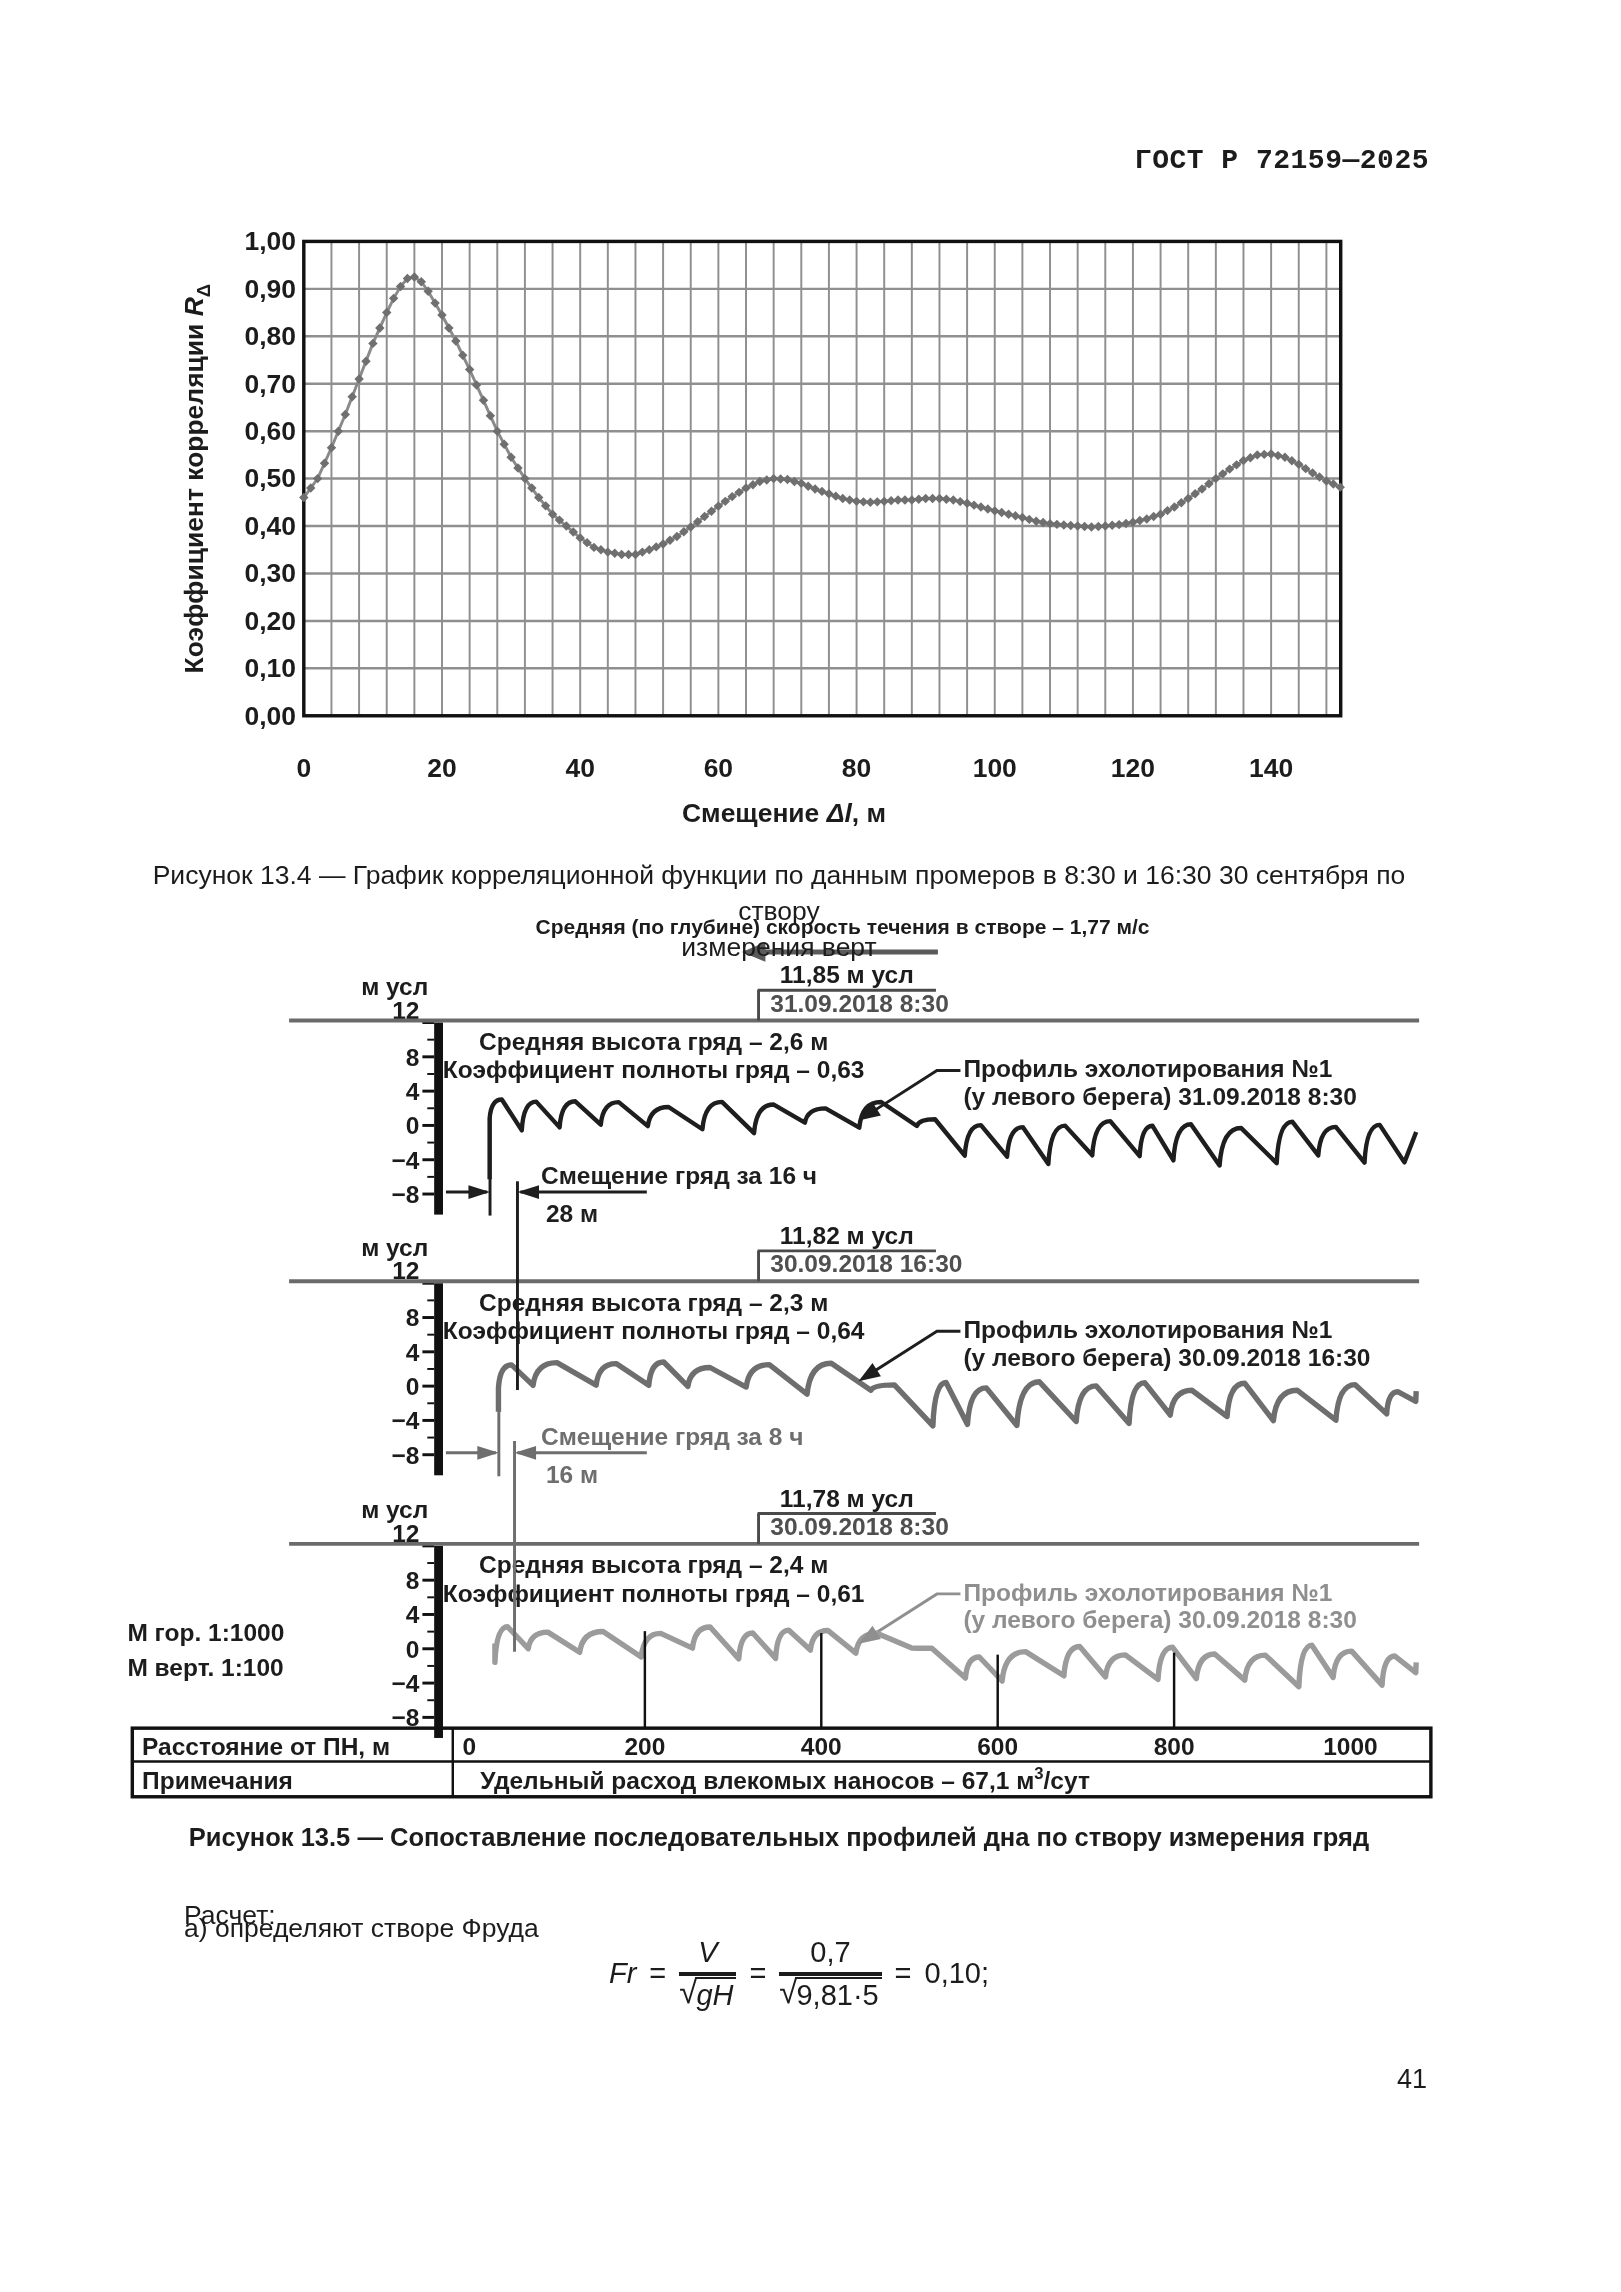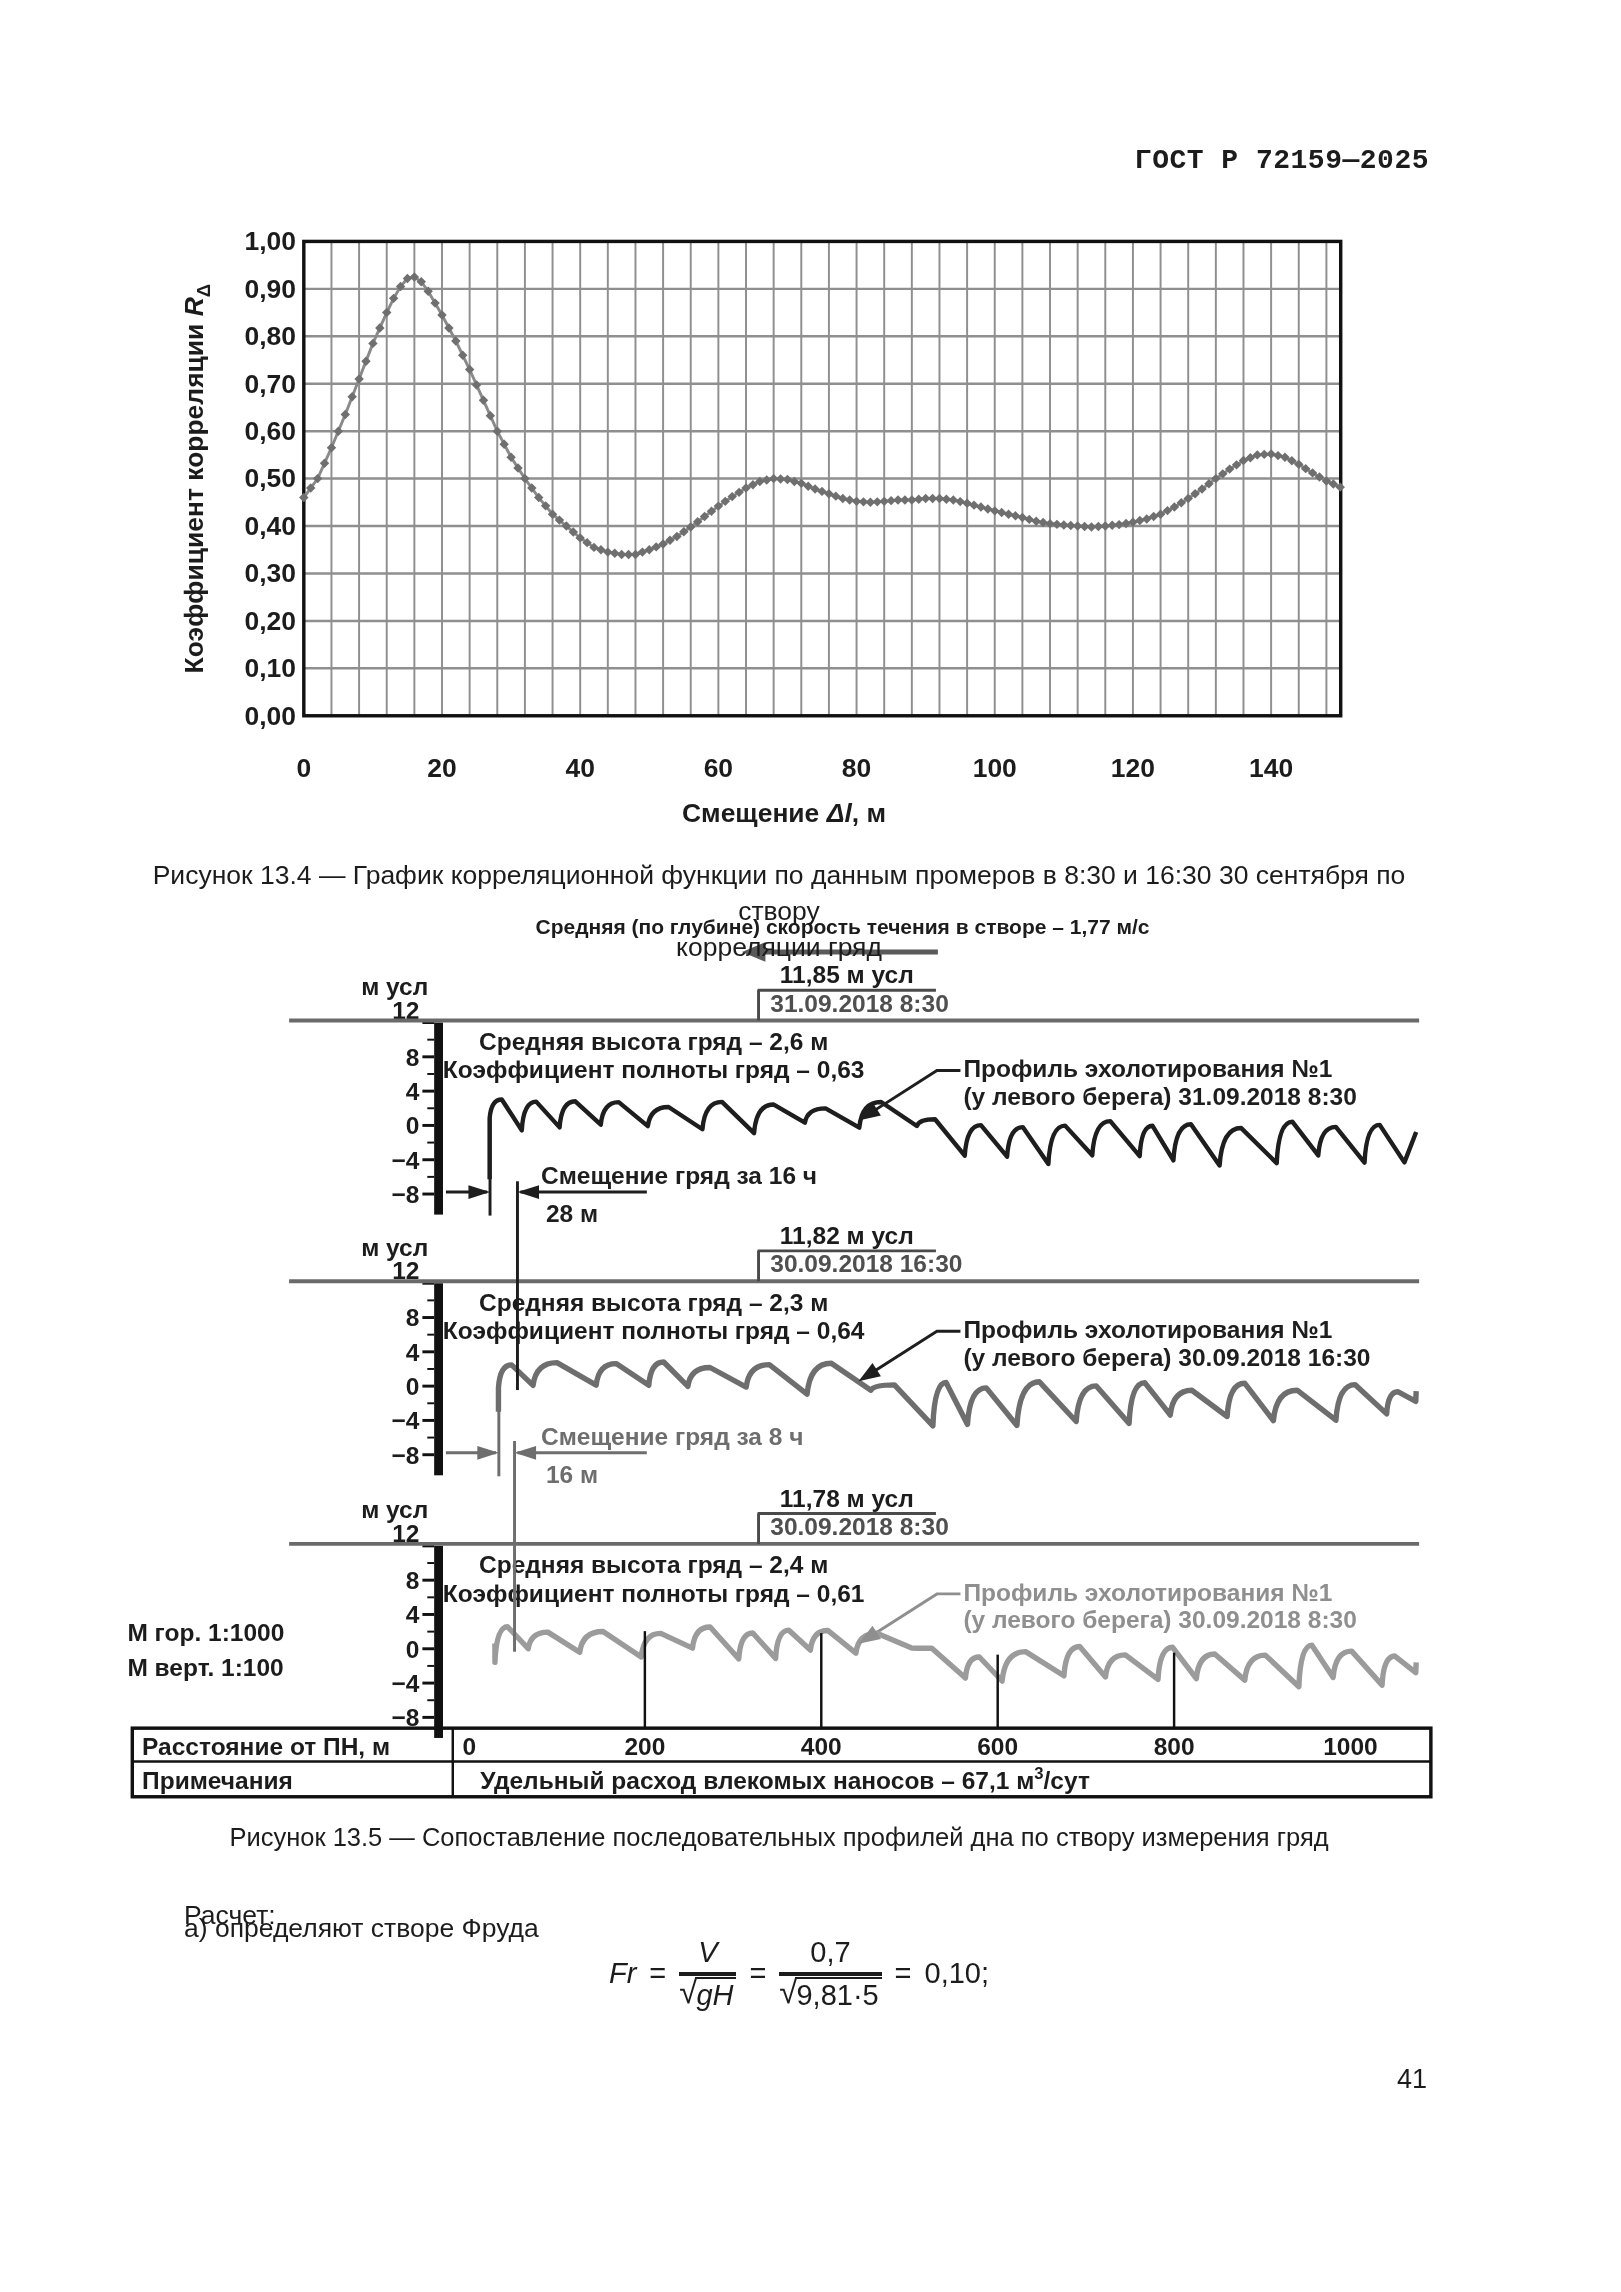--- a/index.html
+++ b/index.html
@@ -6,21 +6,21 @@
   #page{position:relative;width:1621px;height:2293px;background:#ffffff;margin:0 auto;
         font-family:"Liberation Sans","DejaVu Sans",sans-serif;color:#1c1c1c;overflow:hidden;}
   #gfx{position:absolute;left:0;top:0;width:1621px;height:2293px;}
   .abs{position:absolute;}
   .ctr{text-align:center;}
   .b{font-weight:bold;font-family:Liberation Mono, monospace;}
   .it{font-style:italic;}
   #doc-header{right:192px;top:145px;font-size:28px;font-weight:bold;letter-spacing:0.5px;}
   #cap134{left:127px;top:826px;width:1304px;font-size:26.5px;line-height:36px;margin-top:31px;}
   #fig135-header{left:421px;top:915px;width:843px;font-size:21px;font-weight:bold;}
-  #cap135{left:127px;top:1823px;width:1304px;font-size:25.5px;}
+  #cap135{left:127px;top:1823px;width:1304px;font-size:25.5px;font-weight:bold;}
   #calc-title{left:184px;top:1880px;font-size:26.5px;margin-top:20px;}
   #calc-item-a{left:184px;top:1913px;font-size:26.5px;}
   #page-num{right:194px;top:2064px;font-size:27px;}
   #formula{left:544px;top:1936px;width:510px;display:flex;align-items:center;justify-content:center;
            gap:13px;font-size:29px;}
   .frac{display:inline-flex;flex-direction:column;align-items:center;}
   .fbar{height:3.9px;background:#1c1c1c;width:100%;margin:2.9px 0 1px 0;}
   .fden{display:flex;align-items:flex-start;}
   .rsign{font-size:33px;line-height:29px;margin-right:-2px;}
   .radicand{border-top:2.9px solid #1c1c1c;padding:0 2.9px 0 1px;}
@@ -390,21 +390,21 @@
       <polygon points="876,1409 890.2505396471688,1390.4279209627875 898.8514570673535,1403.9195561317047" fill="#1e1e1e"></polygon>
       <polygon points="509,1482 487,1489 487,1475" fill="#6e6e6e"></polygon>
       <polygon points="525,1482 547,1475 547,1489" fill="#6e6e6e"></polygon>
       <polygon points="876,1677 890.2505396471688,1658.4279209627875 898.8514570673535,1671.9195561317047" fill="#8f8f8f"></polygon>
     </svg>
 
   <div id="doc-header" class="abs b">ГОСТ Р 72159—2025</div>
 
   <div id="cap134" class="abs ctr">
     <div>Рисунок 13.4 — График корреляционной функции по данным промеров в 8:30 и 16:30 30 сентября по створу</div>
-    <div>корреляции гряд</div>
+    <div>измерения верт</div>
   </div>
 
   <div id="fig135-header" class="abs ctr">Средняя (по глубине) скорость течения в створе – 1,77 м/с</div>
 
   <div id="cap135" class="abs ctr">Рисунок 13.5 — Сопоставление последовательных профилей дна по створу измерения гряд</div>
 
   <div id="calc-title" class="abs">Расчет:</div>
   <div id="calc-item-a" class="abs">а) определяют створе Фруда</div>
 
   <div id="formula" class="abs">

